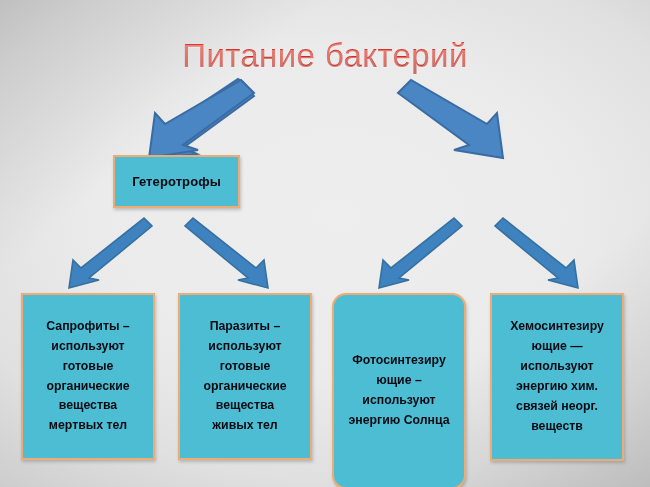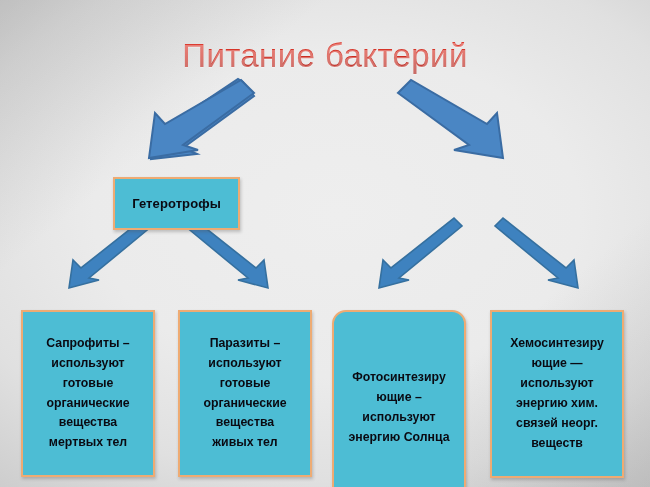--- a/index.html
+++ b/index.html
@@ -67,29 +67,28 @@
     box-sizing: border-box;
     white-space: pre-line;
   }
 
   .box-l1 {
     width: 127px;
     height: 53px;
     font-size: 13px;
     letter-spacing: 0.1px;
   }
-  #box-hetero { left: 113px; top: 177px; }
+  #box-hetero { left: 113px; top: 155px; }
   #box-auto   { left: 415px; top: 159px; }
 
   .box-l2 {
     width: 134px;
     height: 167px;
     font-size: 12.3px;
     line-height: 1.62;
-    margin-top: 17px;
   }
   #box-saprofity { left: 21px;  top: 293px; }
   #box-parazity  { left: 178px; top: 293px; align-items: center; }
   #box-foto      { left: 332px; top: 293px; height: 196px; border-radius: 14px; }
   #box-hemo      { left: 490px; top: 293px; height: 168px; }
 
   
   .arrow {
     position: absolute;
     z-index: 3;

